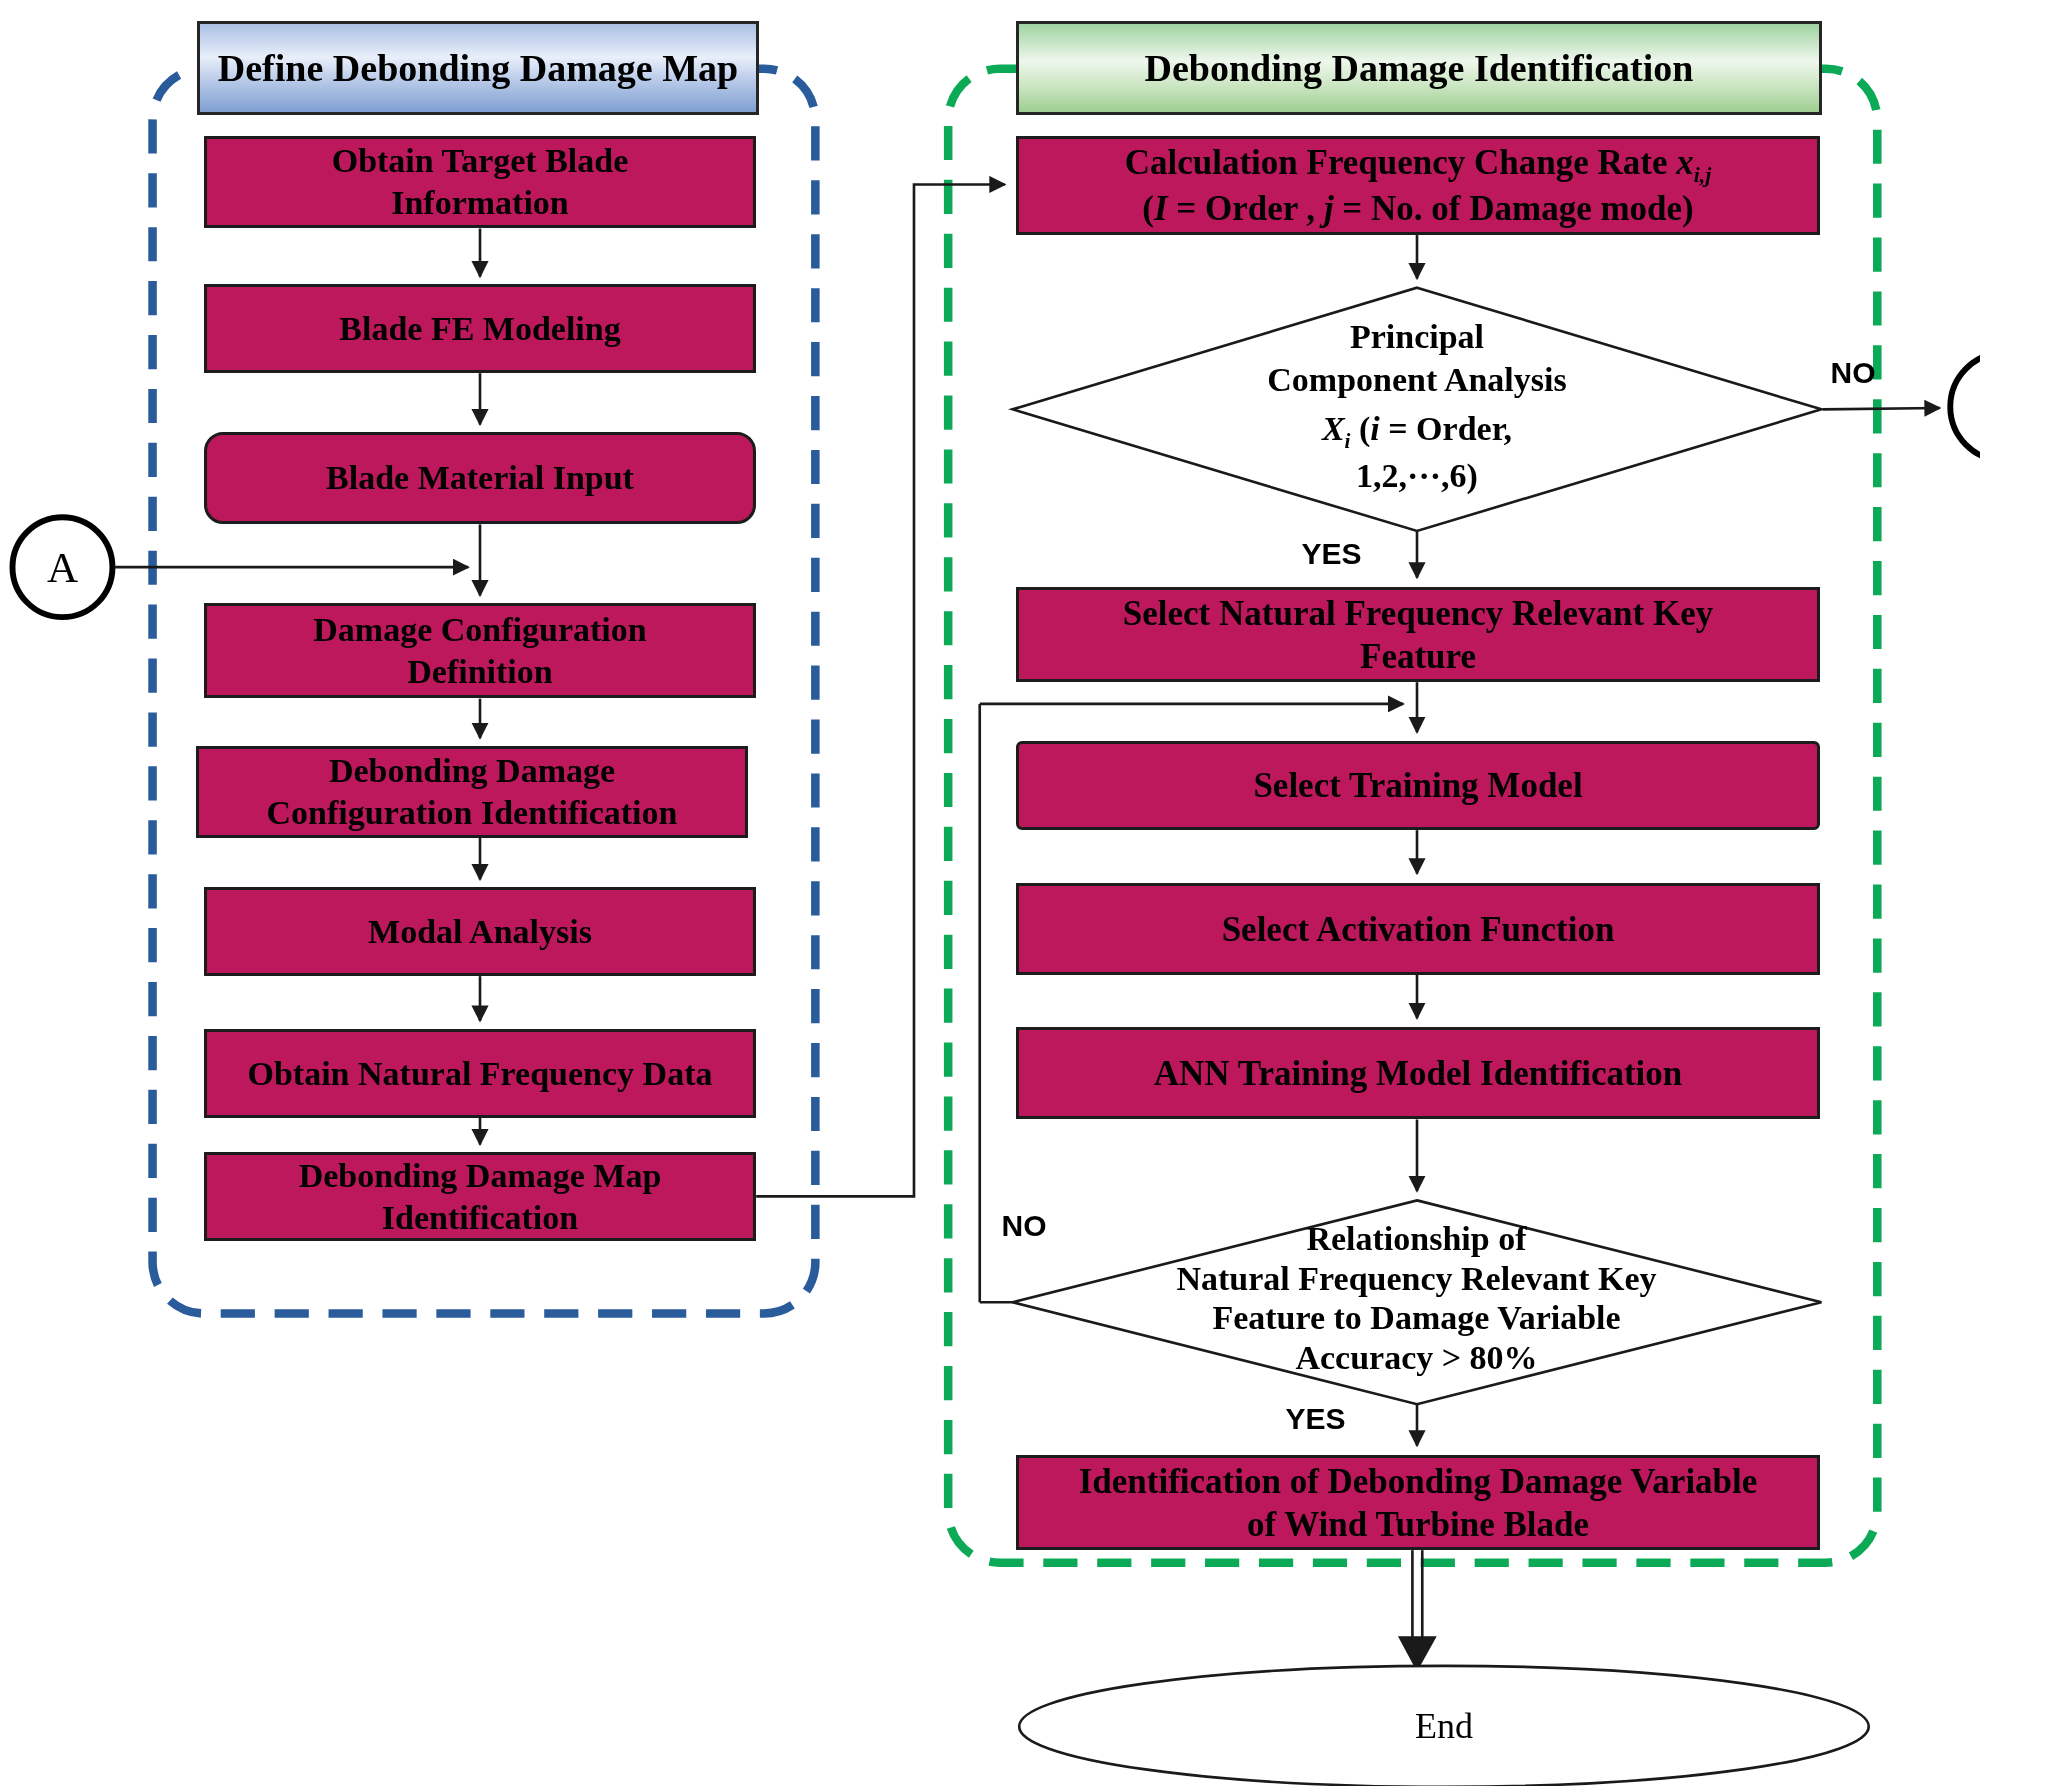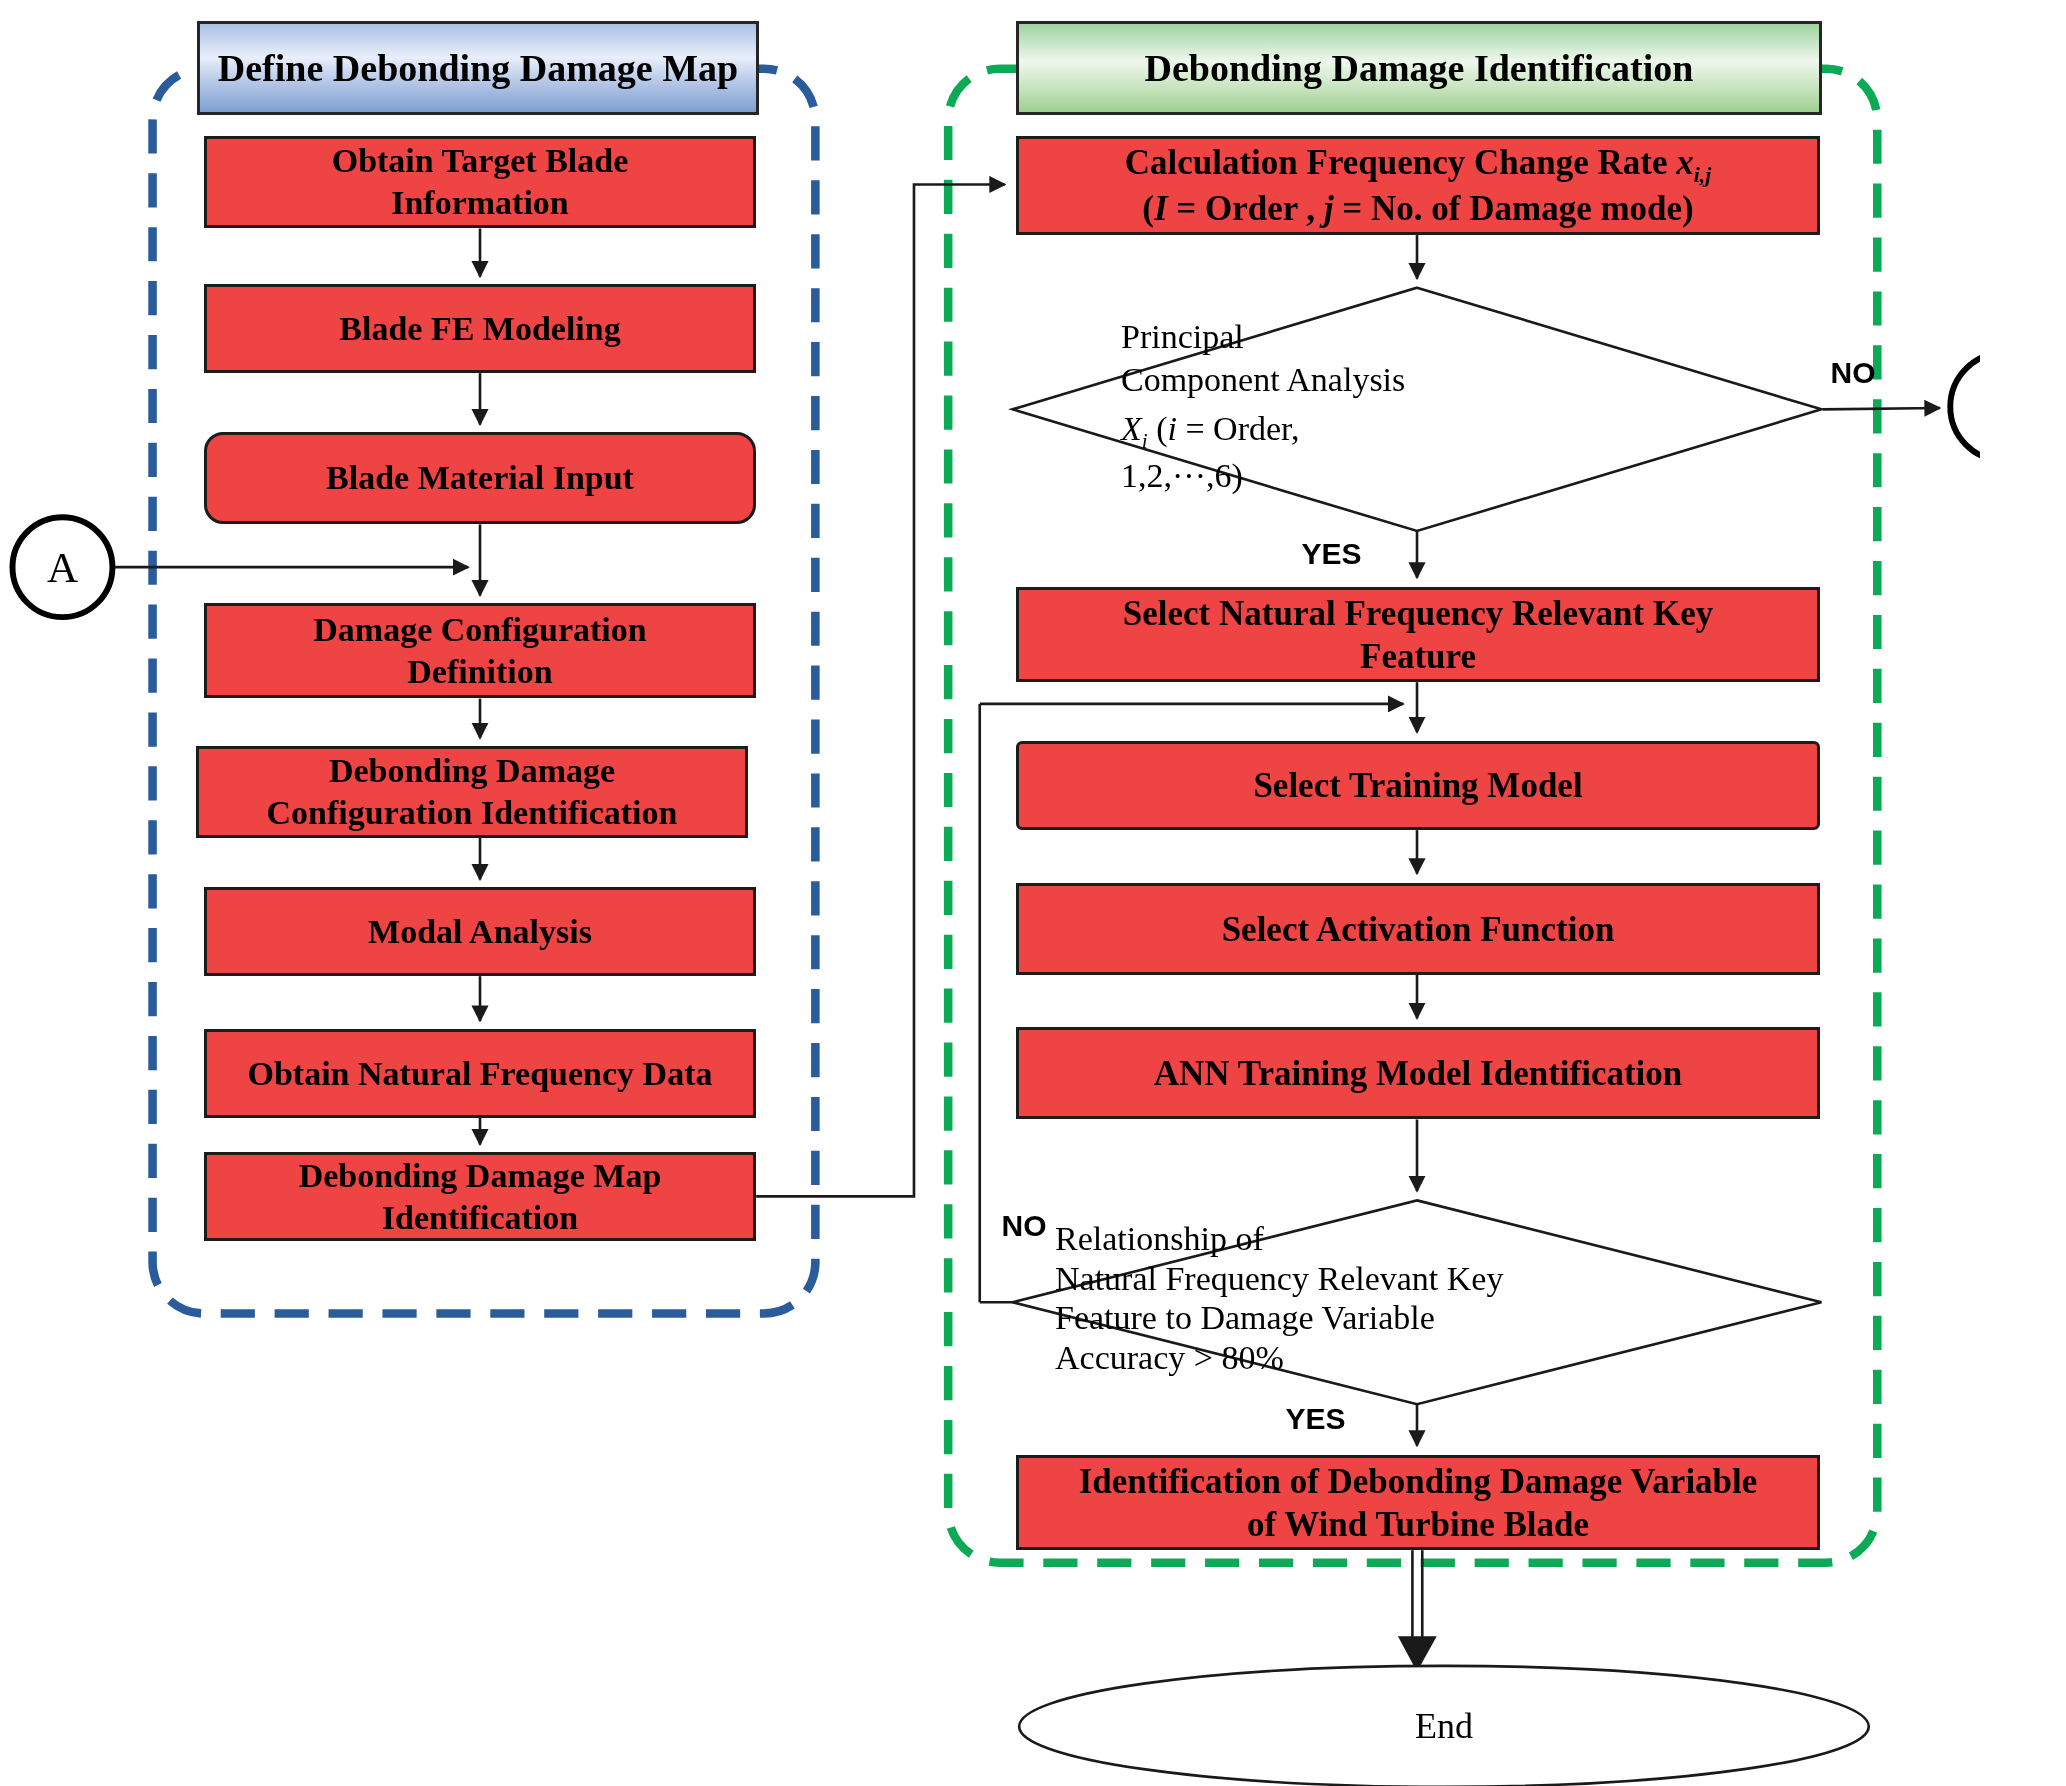--- a/index.html
+++ b/index.html
@@ -6,26 +6,26 @@
   #canvas{position:relative;width:1980px;height:1787px;background:#ffffff;overflow:hidden;
           font-family:"Liberation Serif", serif;color:#000;margin-top:8px;}
   #wires{position:absolute;left:0;top:0;width:2066px;height:1787px;}
 
   .hdr{position:absolute;box-sizing:border-box;border:3.3px solid #262626;
        display:flex;align-items:center;justify-content:center;text-align:center;
        font-weight:700;font-size:38px;line-height:42px;}
   .hdr.blue{background:linear-gradient(180deg,var(--blue_header_top) 0%,var(--blue_header_mid) 38%,var(--blue_header_low) 65%,var(--blue_header_bot) 100%);}
   .hdr.green{background:linear-gradient(180deg,var(--green_header_top) 0%,var(--green_header_mid) 42%,var(--green_header_low) 70%,var(--green_header_bot) 100%);}
 
-  .box{position:absolute;box-sizing:border-box;background:#ef4444;border:3.3px solid #1c1c1c;
+  .box{position:absolute;box-sizing:border-box;background:#be185d;border:3.3px solid #1c1c1c;
        display:flex;flex-direction:column;align-items:center;justify-content:center;
        text-align:center;font-weight:700;font-size:34px;line-height:42px;}
   .rbox{font-size:35px;line-height:43px;}
 
-  .dline{position:absolute;font-weight:400;font-size:34px;line-height:39px;}
+  .dline{position:absolute;text-align:center;font-weight:700;font-size:34px;line-height:39px;}
   .lbl{position:absolute;text-align:center;font-family:"Liberation Sans", sans-serif;
        font-weight:700;font-size:30px;line-height:39px;}
   .circ-lbl{position:absolute;display:flex;align-items:center;justify-content:center;
        font-size:43px;font-weight:400;}
   .endlbl{position:absolute;text-align:center;font-size:36px;font-weight:400;line-height:43px;}
   .iv{font-style:italic;}
   sub{font-size:0.62em;line-height:0;}
 </style>
 </head>
 <body>

